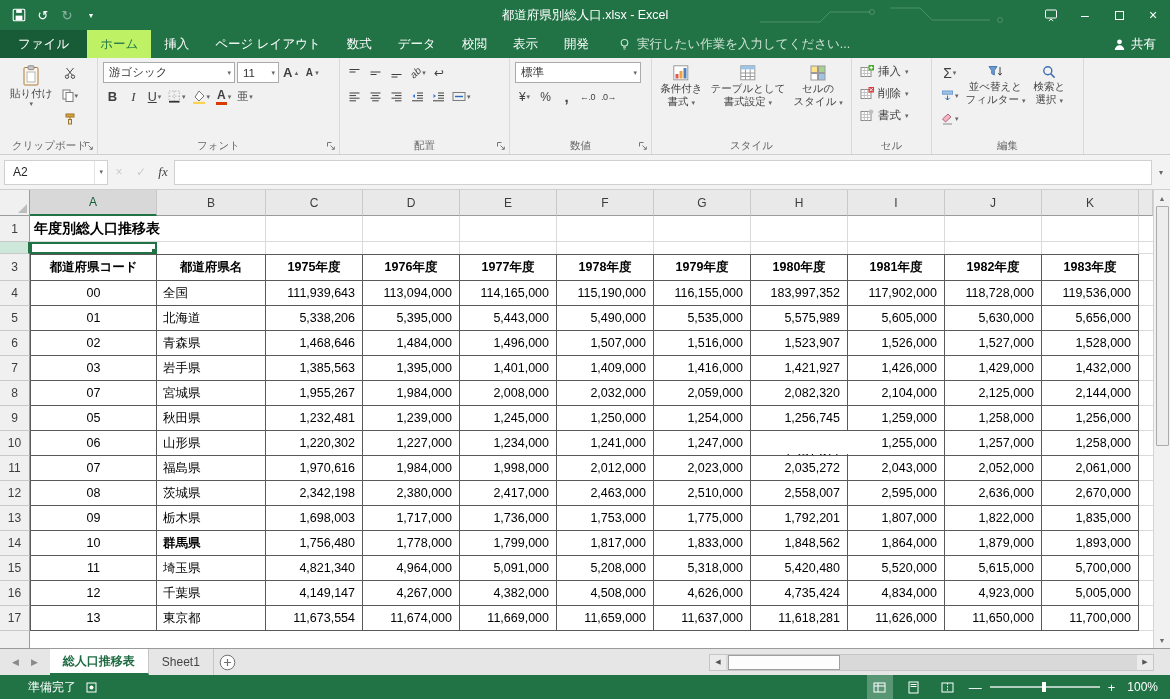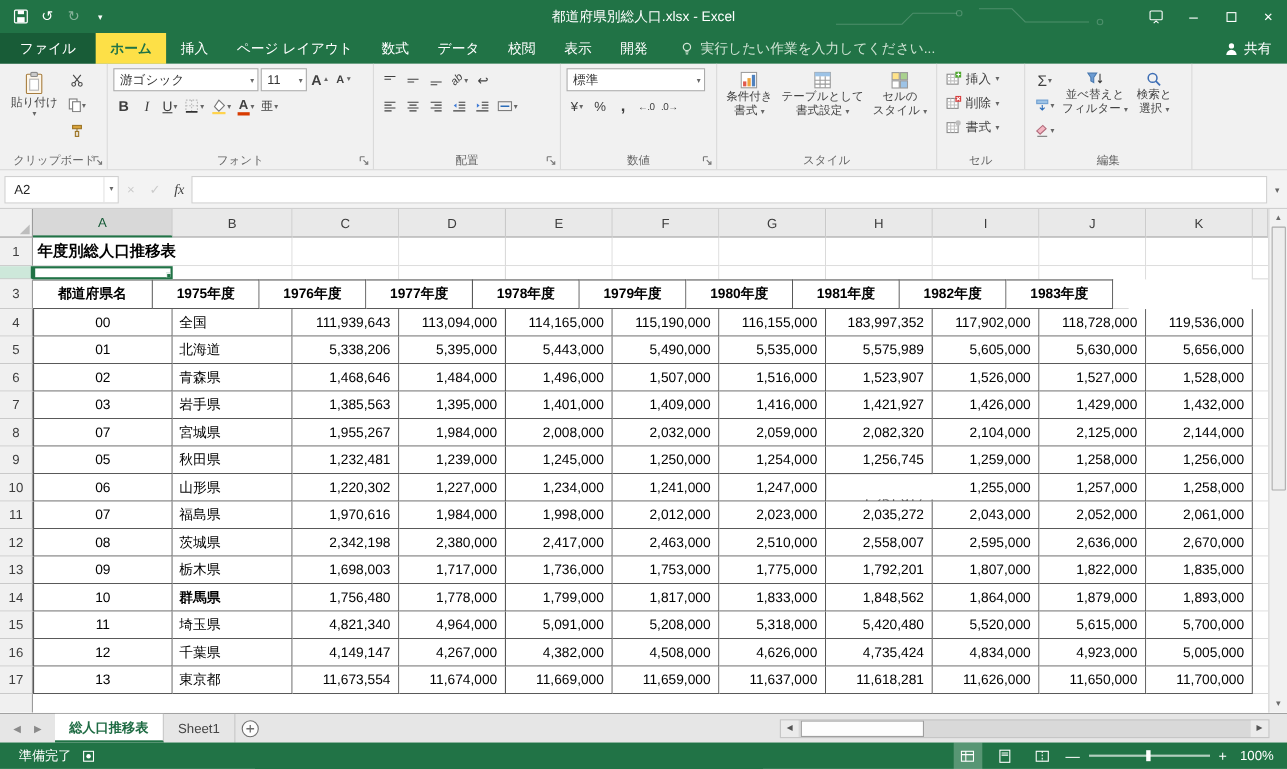--- a/index.html
+++ b/index.html
@@ -16,21 +16,21 @@
 .title{position:absolute;left:0;right:0;text-align:center;font-size:12.5px;pointer-events:none;}
 .wctls{margin-left:auto;display:flex;height:30px;position:relative;z-index:2;}
 .wbtn{width:34px;height:30px;display:flex;align-items:center;justify-content:center;font-size:14px;}
 .maxbox{width:9px;height:9px;border:1px solid #fff;display:block;}
 
 
 .tabrow{height:28px;background:#217346;display:flex;align-items:stretch;color:#fff;flex-shrink:0;}
 .ftab{background:#185c37;padding:0 18px;display:flex;align-items:center;font-size:12.5px;}
 .rtabs{display:flex;}
 .rtab{padding:0 13px;display:flex;align-items:center;font-size:12.5px;white-space:nowrap;}
-.rtab.active{background:#fde047;color:#217346;font-weight:bold;}
+.rtab.active{background:#bef264;color:#217346;}
 .tellme{display:flex;align-items:center;gap:6px;margin-left:16px;color:#cfe3d3;font-size:12.5px;white-space:nowrap;}
 .share{margin-left:auto;margin-right:14px;display:flex;align-items:center;gap:5px;font-size:12.5px;}
 
 
 .ribbon{height:97px;background:#f1f1f1;border-bottom:1px solid #cfcfcf;display:flex;flex-shrink:0;padding-left:2px;}
 .rgroup{display:flex;flex-direction:column;position:relative;border-right:1px solid #dadada;flex-shrink:0;}
 .rgbody{flex:1;display:flex;padding:4px 5px 0 5px;gap:2px;}
 .rgcol{display:flex;flex-direction:column;gap:3px;}
 .rgrow{display:flex;align-items:center;gap:2px;}
 .rgfoot{height:17px;display:flex;align-items:center;justify-content:center;color:#666;font-size:10.5px;}
@@ -103,21 +103,21 @@
 .stab{display:flex;align-items:center;padding:0 13px;border-right:1px solid #c6c6c6;color:#444;white-space:nowrap;}
 .stab.active{background:#fff;color:#1e6b43;font-weight:bold;border-bottom:2px solid #217346;}
 .addsheet{width:28px;display:flex;align-items:center;justify-content:center;}
 .hscroll{margin-left:auto;display:flex;align-items:center;width:445px;margin-right:16px;background:#d9d9d9;border:1px solid #c6c6c6;height:17px;align-self:center;}
 .harrow{width:16px;height:15px;display:flex;align-items:center;justify-content:center;font-size:7px;color:#555;background:#ebebeb;}
 .hthumb{width:112px;height:15px;background:#fdfdfd;border:1px solid #9f9f9f;margin-left:2px;}
 .htrack{flex:1;}
 
 
 .statusbar{height:24px;background:#217346;color:#fff;display:flex;align-items:center;font-size:12px;flex-shrink:0;}
-.sbleft{padding-left:17px;display:flex;gap:10px;align-items:center;}
+.sbleft{padding-left:28px;display:flex;gap:10px;align-items:center;}
 .sbright{margin-left:auto;display:flex;align-items:center;gap:8px;padding-right:12px;}
 .viewbtn{width:26px;height:24px;display:flex;align-items:center;justify-content:center;}
 .viewbtn.active{background:rgba(255,255,255,.25);}
 .zoomtrack{width:110px;height:2px;background:rgba(255,255,255,.65);position:relative;}
 .zoomthumb{position:absolute;left:52px;top:-4px;width:4px;height:10px;background:#fff;}
 .zoomchar{font-size:13px;}
 .zoomlvl{margin-left:4px;}
 svg{display:block;}
 </style>
 </head>
@@ -596,20 +596,21 @@
             <div class="cell glv" style="width: 97px;"></div>
             <div class="cell glv" style="width: 97px;"></div>
             <div class="cell glv" style="width: 97px;"></div>
             <div class="cell glv" style="width: 97px;"></div>
             <div class="cell glv" style="width: 97px;"></div>
             <div class="cell glv" style="width: 97px;"></div>
             <div class="cell sliver"></div>
           </div>
           <div class="grow" style="height: 27px;">
             <div class="rowhdr">3</div>
+            <div class="cell th first" style="width: 127px;">都道府県コード</div>
             <div class="cell th" style="width: 109px;">都道府県名</div>
             <div class="cell th" style="width: 97px;">1975年度</div>
             <div class="cell th" style="width: 97px;">1976年度</div>
             <div class="cell th" style="width: 97px;">1977年度</div>
             <div class="cell th" style="width: 97px;">1978年度</div>
             <div class="cell th" style="width: 97px;">1979年度</div>
             <div class="cell th" style="width: 97px;">1980年度</div>
             <div class="cell th" style="width: 97px;">1981年度</div>
             <div class="cell th" style="width: 97px;">1982年度</div>
             <div class="cell th" style="width: 97px;">1983年度</div>

